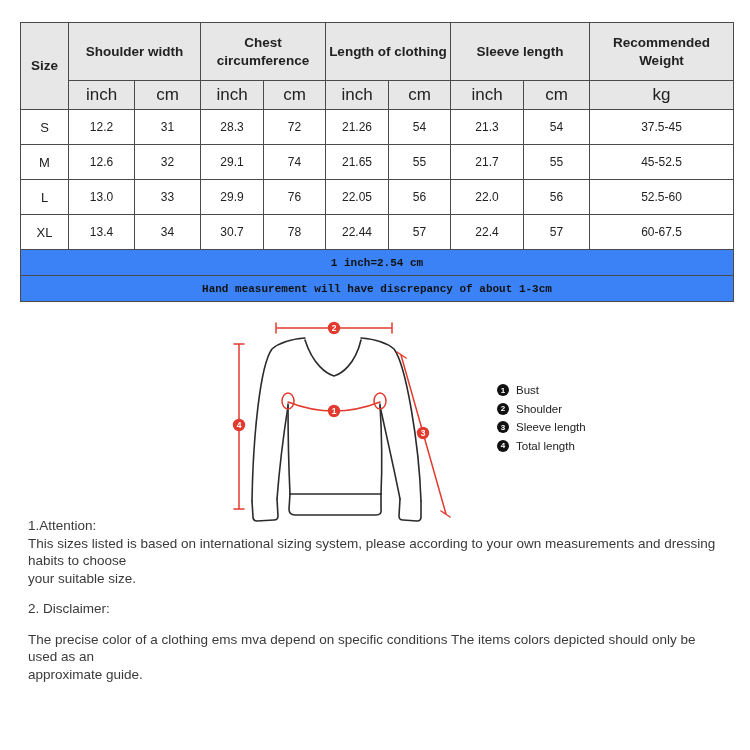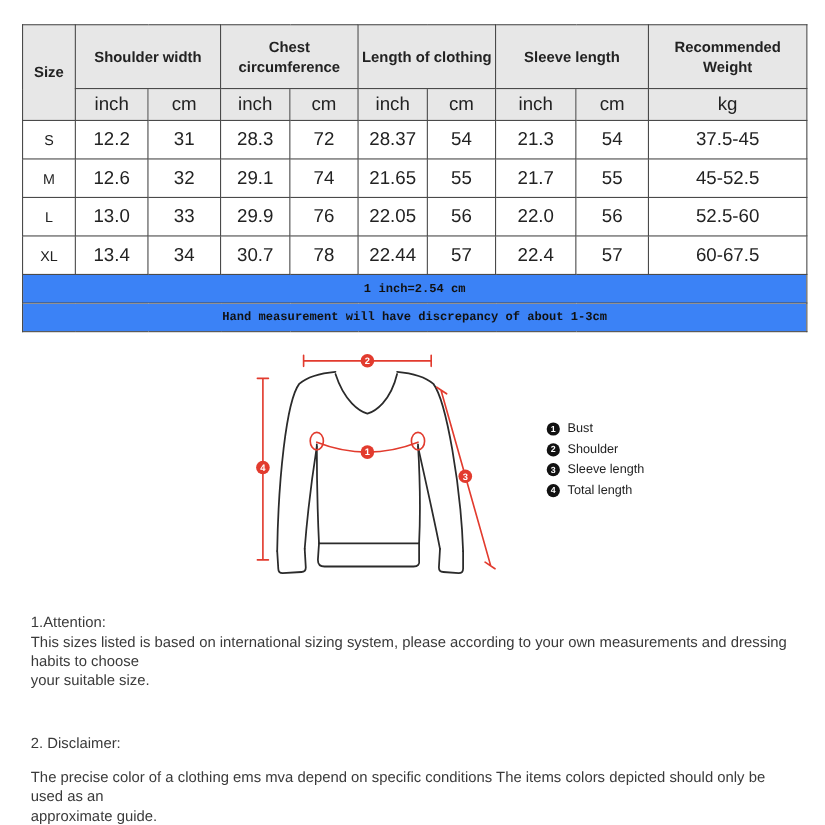--- a/index.html
+++ b/index.html
@@ -6,40 +6,40 @@
   .page{position:relative;width:750px;height:750px;background:#fff;overflow:hidden;
         font-family:"Liberation Sans",sans-serif;}
 
   
   table.size-chart{position:absolute;left:20px;top:22px;border-collapse:collapse;table-layout:fixed;}
   table.size-chart th,table.size-chart td{
     border:1px solid #4a4a4a;text-align:center;vertical-align:middle;
     color:#222;padding:0;overflow:hidden;}
   tr.group-row th{background:#e7e7e7;font-weight:bold;font-size:13.5px;height:57px;line-height:1.3;}
   tr.units-row th{background:#e7e7e7;font-weight:normal;font-size:17px;height:28px;}
-  tr.data-row td, tr.data-row th{font-size:17px;font-weight:normal;height:34px;background:#fff;}
+  tr.data-row td, tr.data-row th{font-size:12px;font-weight:normal;height:34px;background:#fff;}
   tr.data-row th.size-cell{font-size:13px;}
   tr.note-row td{font-family:"Liberation Mono","DejaVu Sans Mono",monospace;
     font-weight:bold;font-size:11px;height:25px;background:#3b82f6;color:#111;}
 
   
   .diagram{position:absolute;left:0;top:313px;width:750px;height:230px;}
   .sweater-svg{position:absolute;left:225px;top:0;}
   .legend{position:absolute;left:497px;top:68px;}
   .legend-item{display:flex;align-items:center;height:18.5px;}
   .legend-dot{width:12px;height:12px;border-radius:50%;background:#111;color:#fff;
     font-size:8px;font-weight:bold;display:flex;align-items:center;justify-content:center;
     margin-right:7px;flex:0 0 auto;}
   .legend-label{font-size:11.5px;color:#222;}
 
   
   .notes{position:absolute;left:28px;top:517px;width:706px;color:#3a3a3a;
     font-size:13.5px;line-height:17.5px;}
   .note-section{margin-bottom:13px;}
-  .note-title{white-space:pre-wrap;margin-top:40px;}
+  .note-title{white-space:pre-wrap;}
   .note-body{white-space:pre-wrap;}
 </style>
 </head>
 <body>
 
 <div class="page">
 
   <table class="size-chart">
     <colgroup>
       <col style="width:48px">
@@ -74,21 +74,21 @@
         <th>kg</th>
       </tr>
     </thead>
     <tbody>
       <tr class="data-row">
         <th class="size-cell">S</th>
         <td>12.2</td>
         <td>31</td>
         <td>28.3</td>
         <td>72</td>
-        <td>28.37</td>
+        <td>21.26</td>
         <td>54</td>
         <td>21.3</td>
         <td>54</td>
         <td>37.5-45</td>
       </tr>
       <tr class="data-row">
         <th class="size-cell">M</th>
         <td>12.6</td>
         <td>32</td>
         <td>29.1</td>

